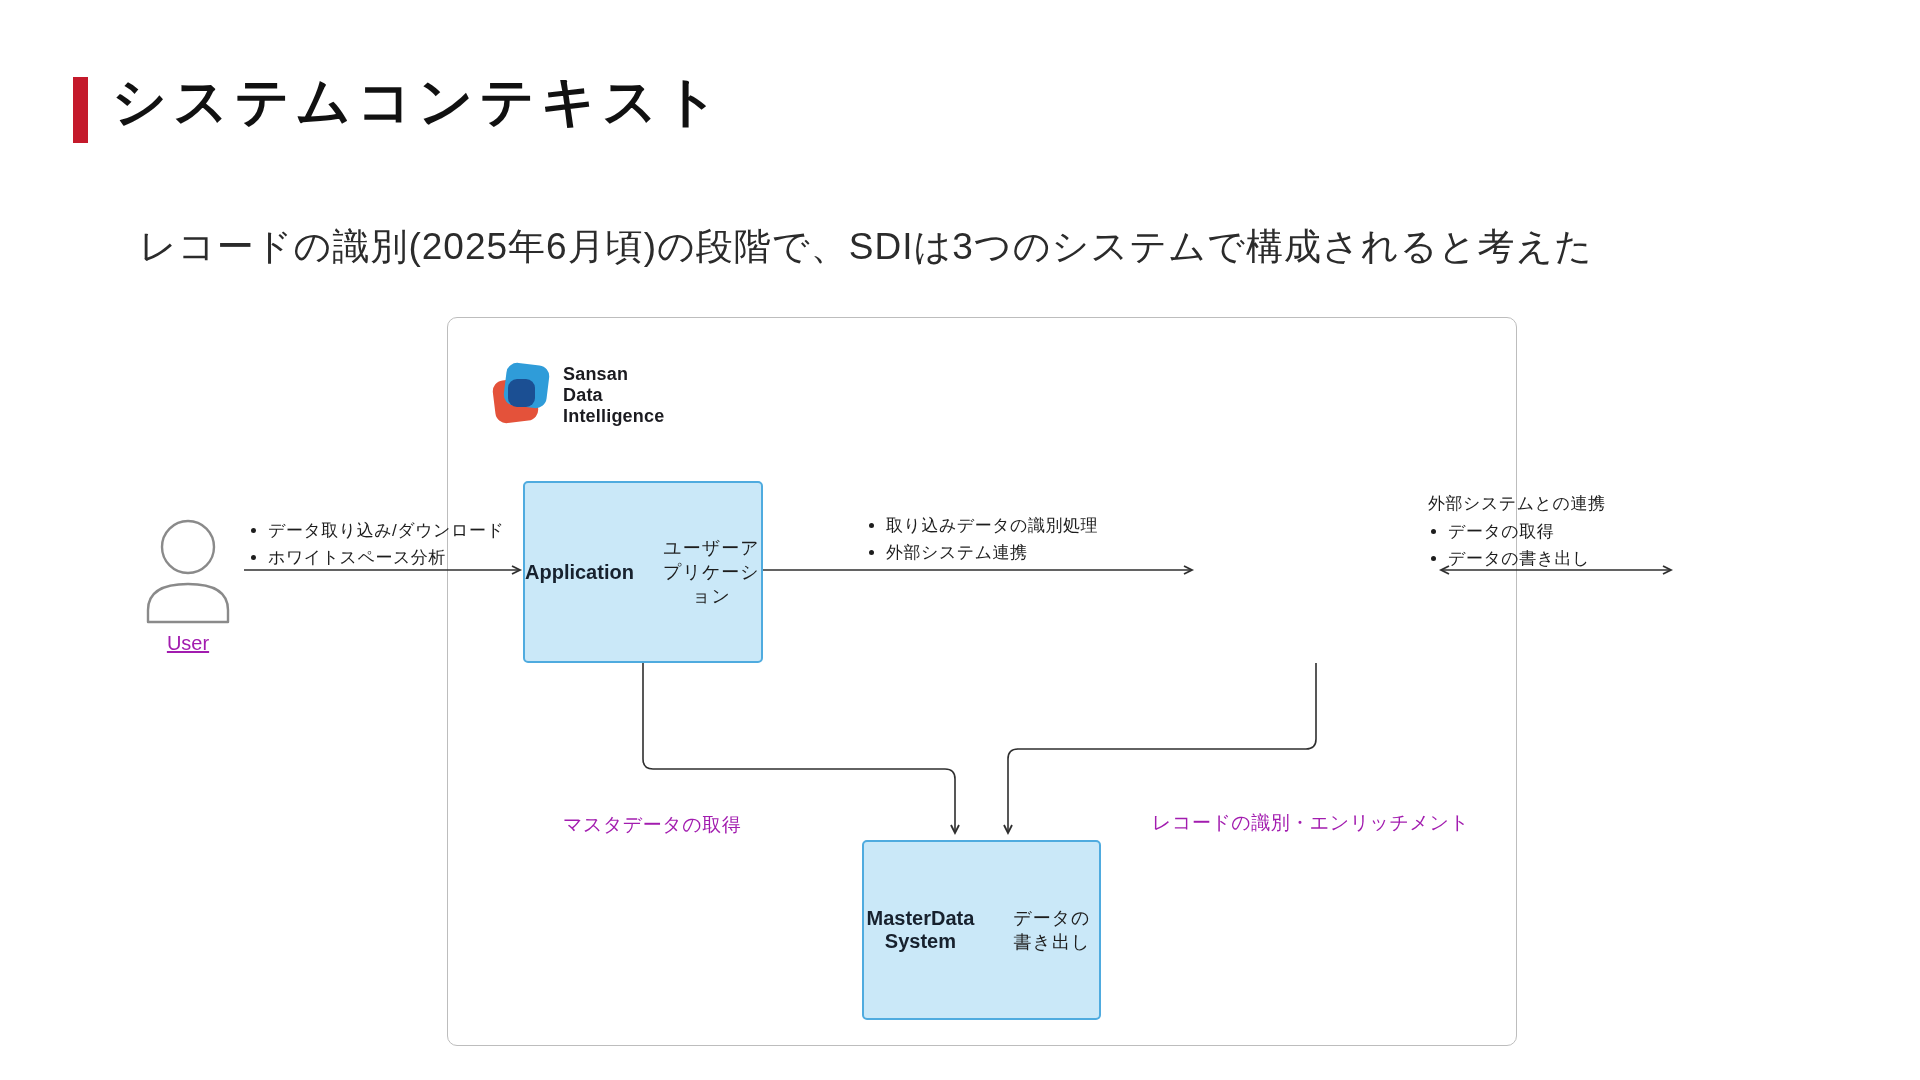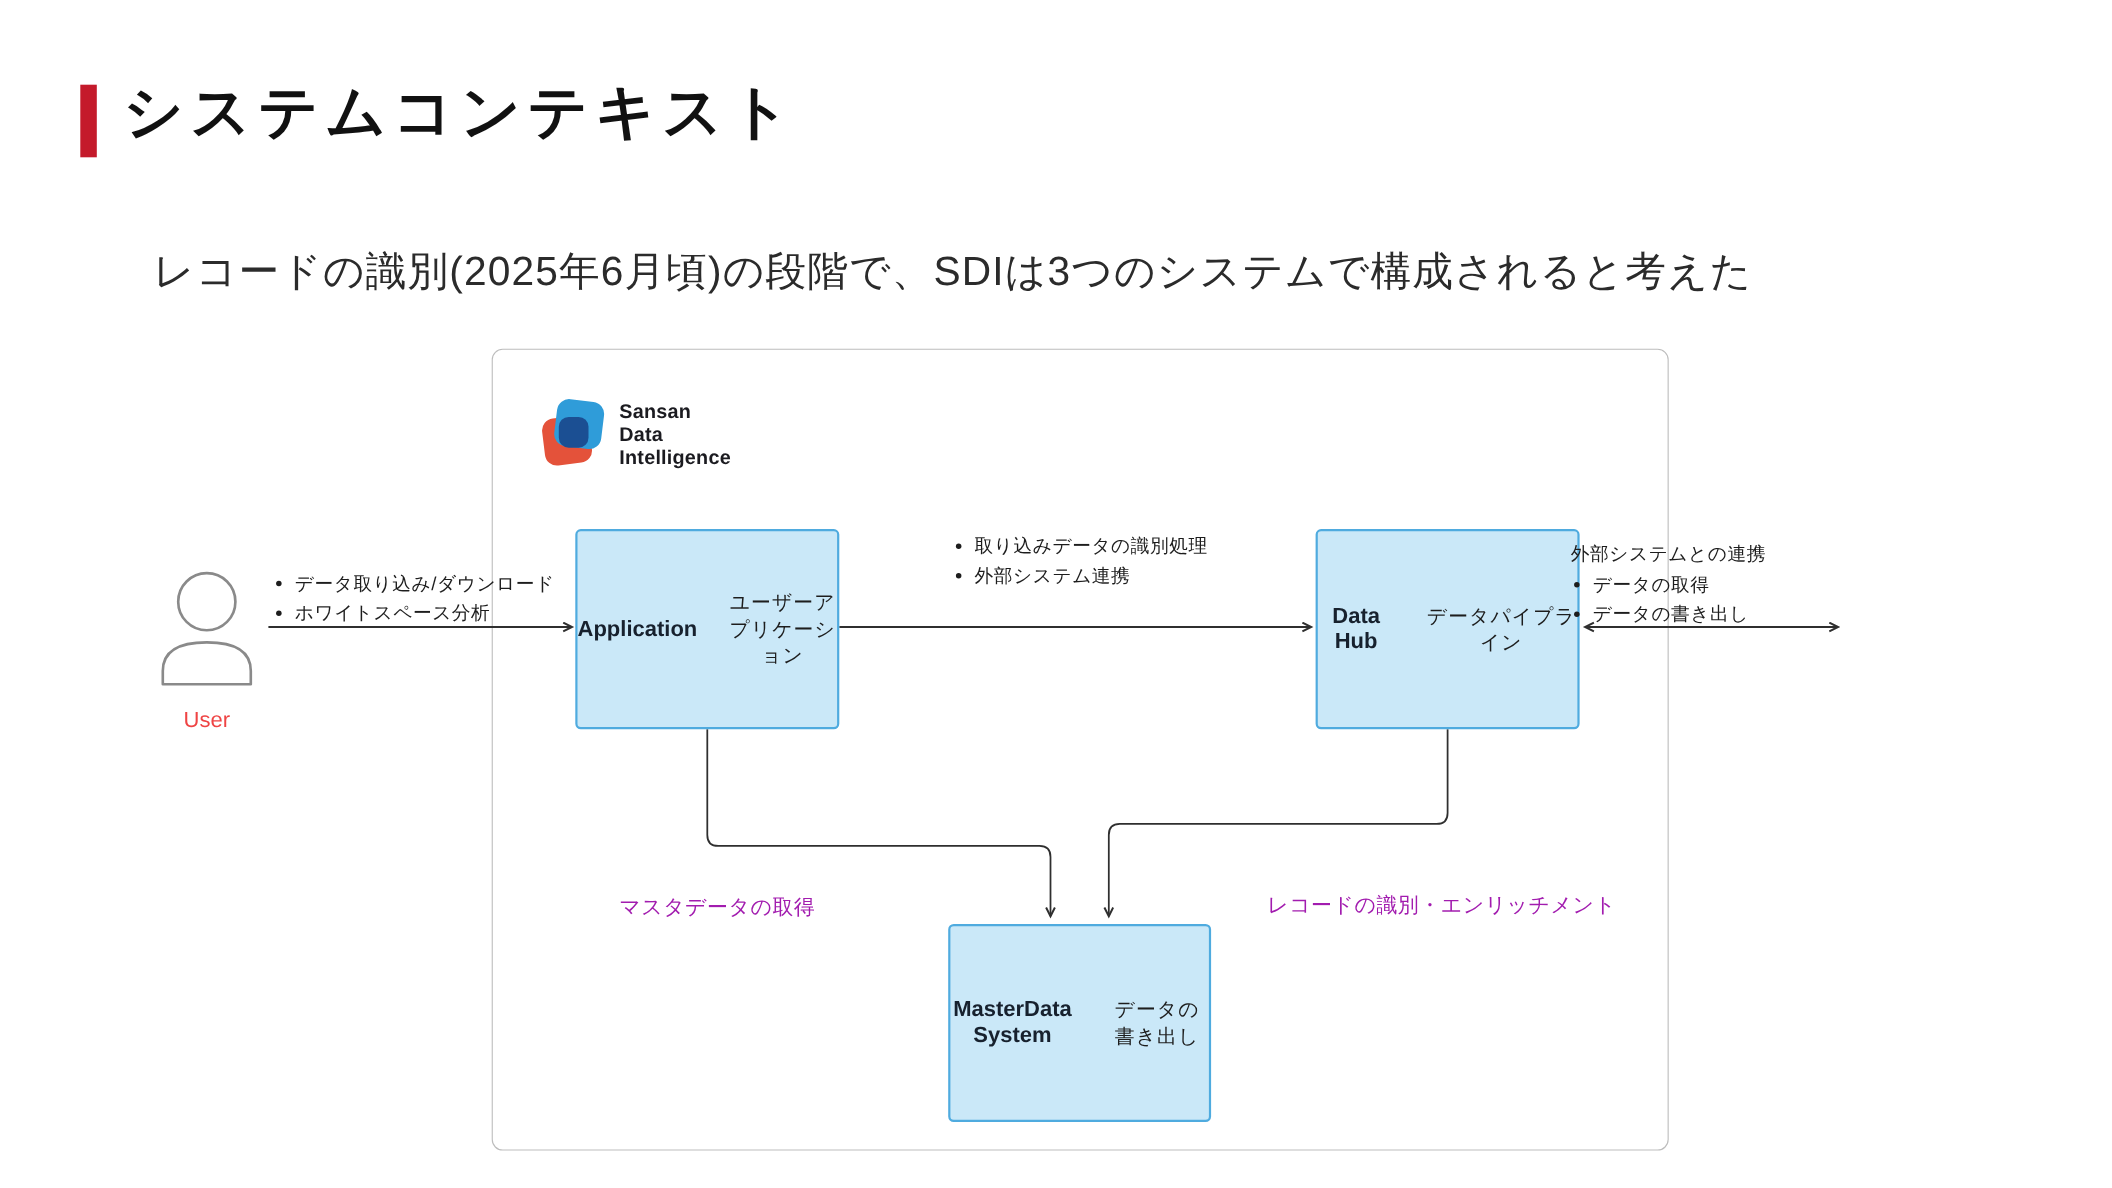--- a/index.html
+++ b/index.html
@@ -38,21 +38,21 @@
   .flow-block .flow-heading{margin:0 0 5px 0;}
   .flow-block .flow-bullets{position:static;}
   .flow-label{position:absolute;font-size:19px;color:#a21caf;letter-spacing:.5px;white-space:nowrap;}
   .lbl-app-mds{left:563px;top:812px;}
   .lbl-hub-mds{left:1152px;top:810px;}
   
   .actor{position:absolute;text-align:center;}
   .actor-user{left:145px;top:518px;width:86px;}
   .actor-ext{left:1678px;top:512px;width:110px;}
   .actor-stroke{stroke:var(--actor-outline,#8a8a8a);stroke-width:2.4px;fill:#ffffff;}
-  .actor-label{font-size:20px;color:#ef4444;margin-top:14px;}
+  .actor-label{font-size:20px;color:#a21caf;margin-top:3px;text-decoration:underline;}
 </style>
 </head>
 <body>
 
 <div class="canvas">
 
   <div class="title-accent"></div>
   <h1 class="slide-title">システムコンテキスト</h1>
   <p class="slide-subtitle">レコードの識別(2025年6月頃)の段階で、SDIは3つのシステムで構成されると考えた</p>
 
@@ -81,35 +81,31 @@
     <path class="wire" d="M763 570 H1192" marker-end="url(#arr)"></path>
     <path class="wire" d="M1441 570 H1671" marker-start="url(#arr)" marker-end="url(#arr)"></path>
     <path class="wire" d="M643 663 V759 Q643 769 653 769 H945 Q955 769 955 779 V833" marker-end="url(#arr)"></path>
     <path class="wire" d="M1316 663 V739 Q1316 749 1306 749 H1018 Q1008 749 1008 759 V833" marker-end="url(#arr)"></path>
   </svg>
 
   <div class="sysbox app">
     <div class="sys-name">Application</div>
     <div class="sys-desc">ユーザーアプリケーション</div>
   </div>
-  <div class="sysbox hub">
-    <div class="sys-name">Data Hub</div>
-    <div class="sys-desc">データパイプライン</div>
-  </div>
   <div class="sysbox mds">
     <div class="sys-name">MasterData System</div>
     <div class="sys-desc">データの書き出し</div>
   </div>
 
   <ul class="flow-bullets" style="left:248px;top:515px;">
     <li>データ取り込み/ダウンロード</li>
     <li>ホワイトスペース分析</li>
   </ul>
 
-  <ul class="flow-bullets" style="left:866px;top:481px;">
+  <ul class="flow-bullets" style="left:866px;top:510px;">
     <li>取り込みデータの識別処理</li>
     <li>外部システム連携</li>
   </ul>
 
   <div class="flow-block" style="left:1428px;top:492px;">
     <p class="flow-heading">外部システムとの連携</p>
     <ul class="flow-bullets">
       <li>データの取得</li>
       <li>データの書き出し</li>
     </ul>

